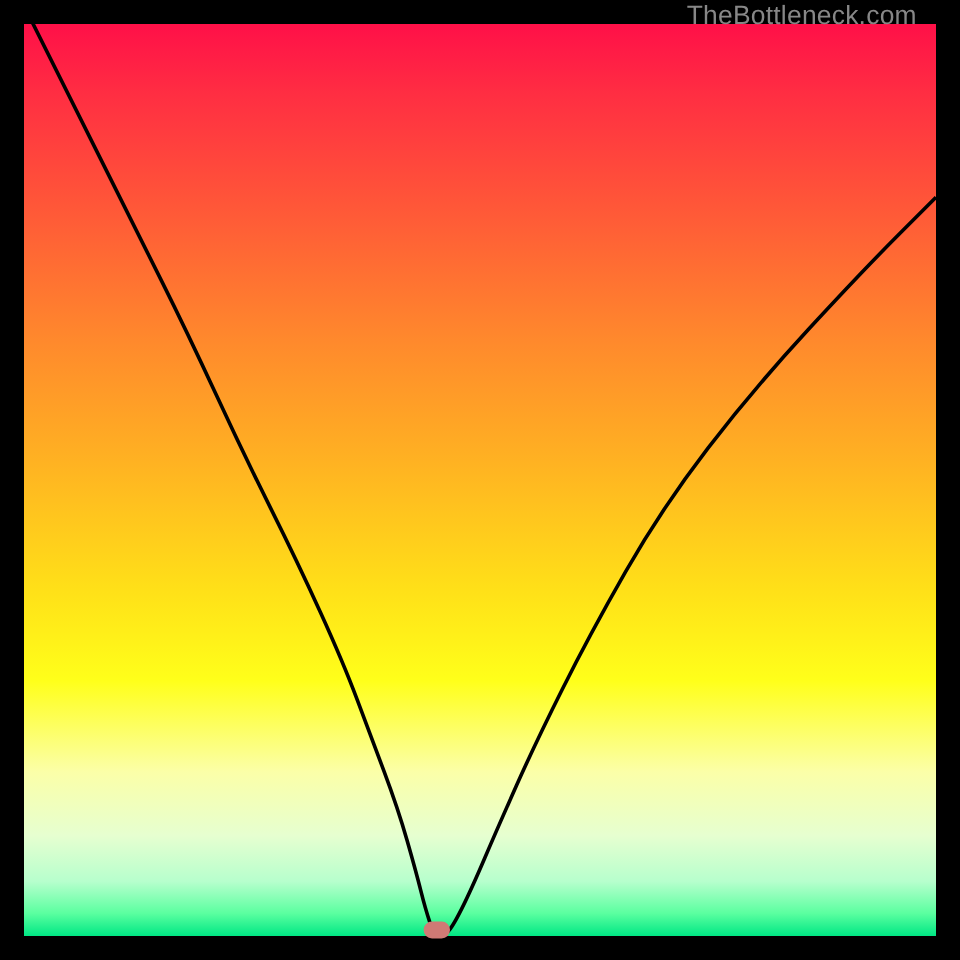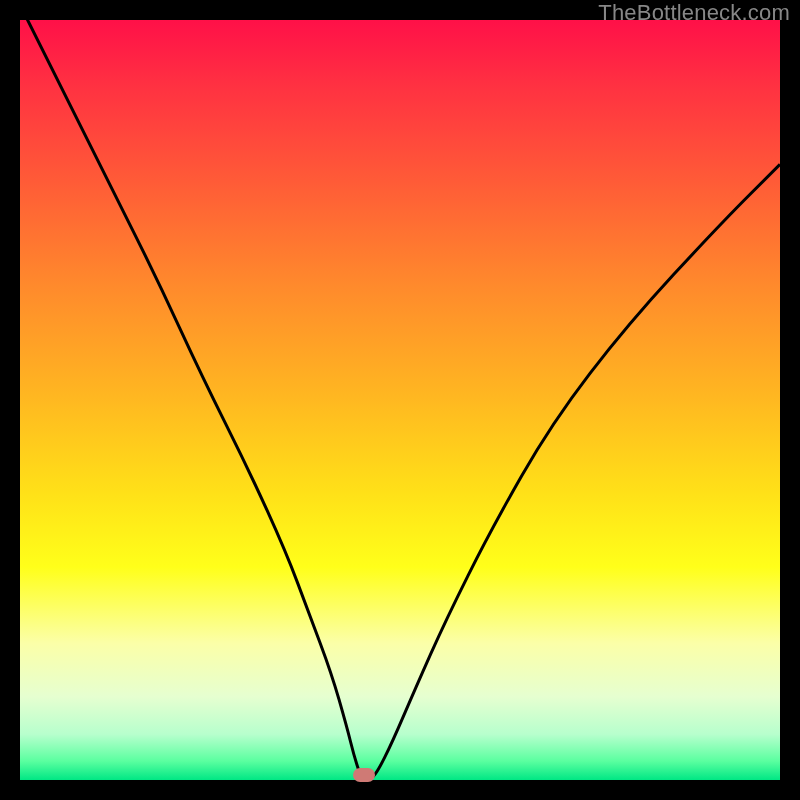--- a/index.html
+++ b/index.html
@@ -35,21 +35,21 @@
       #fbffa8 82%,
       #e6ffd0 89%,
       #b7ffcd 94%,
       #5bffa0 97.5%,
       #00e784 100%
     );
   }
   .watermark {
     position: absolute;
     top: 0px;
-    right: 10px;
+    right: 36px;
     color: #878787;
     font-size: 22px;
     font-weight: 500;
     letter-spacing: 0.2px;
   }
   .curve {
     position: absolute;
     left: 0;
     top: 0;
     width: 760px;

